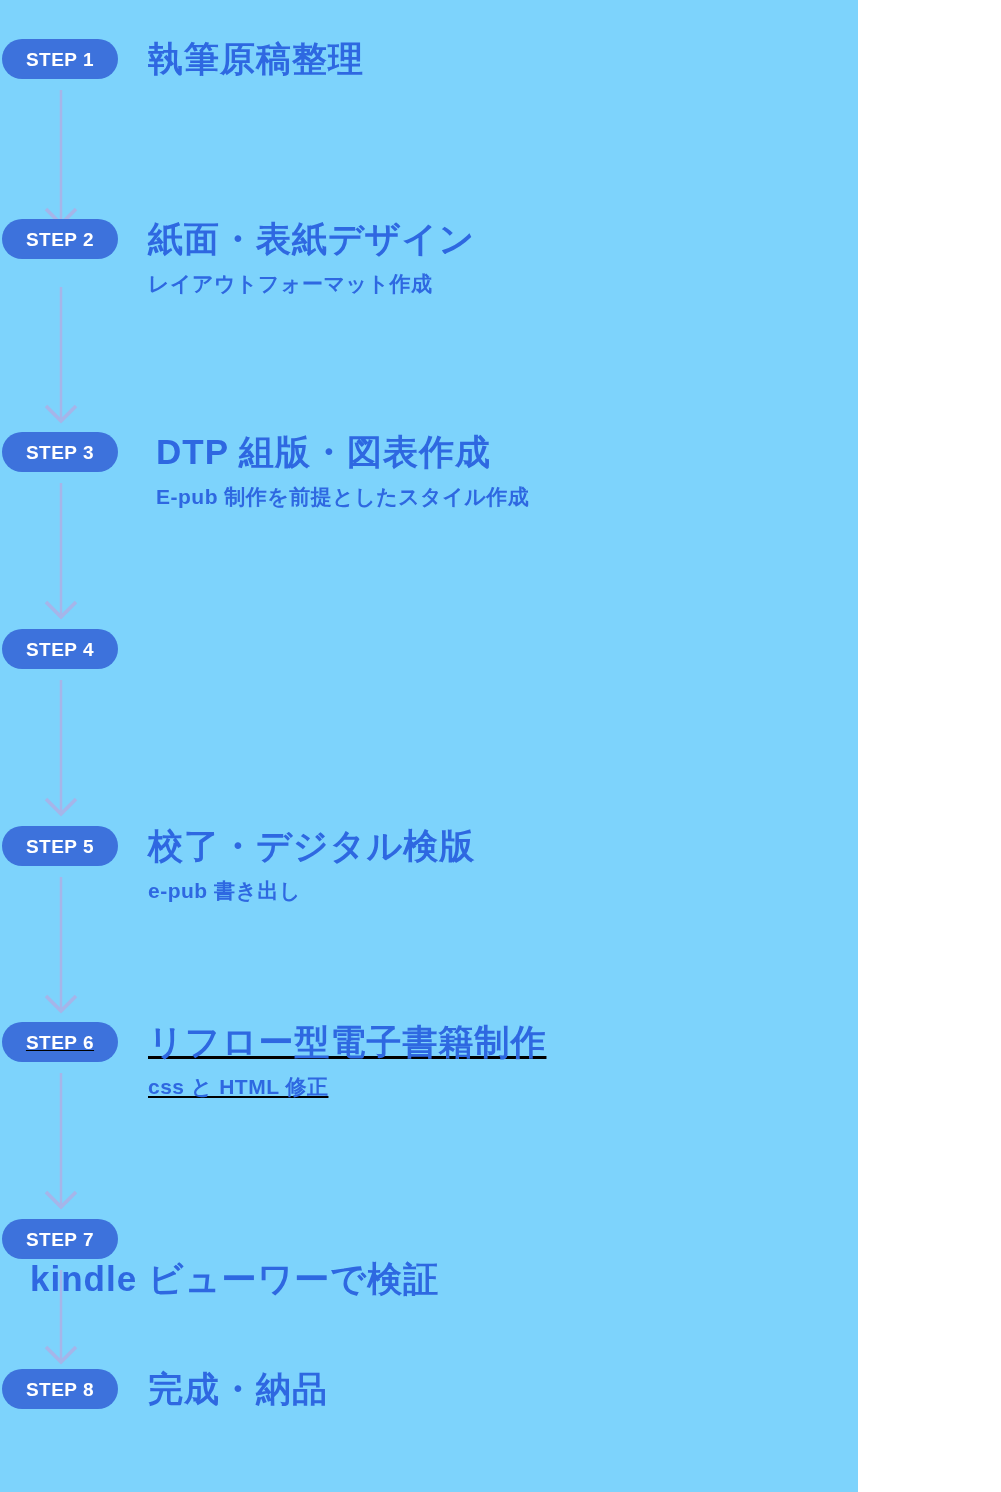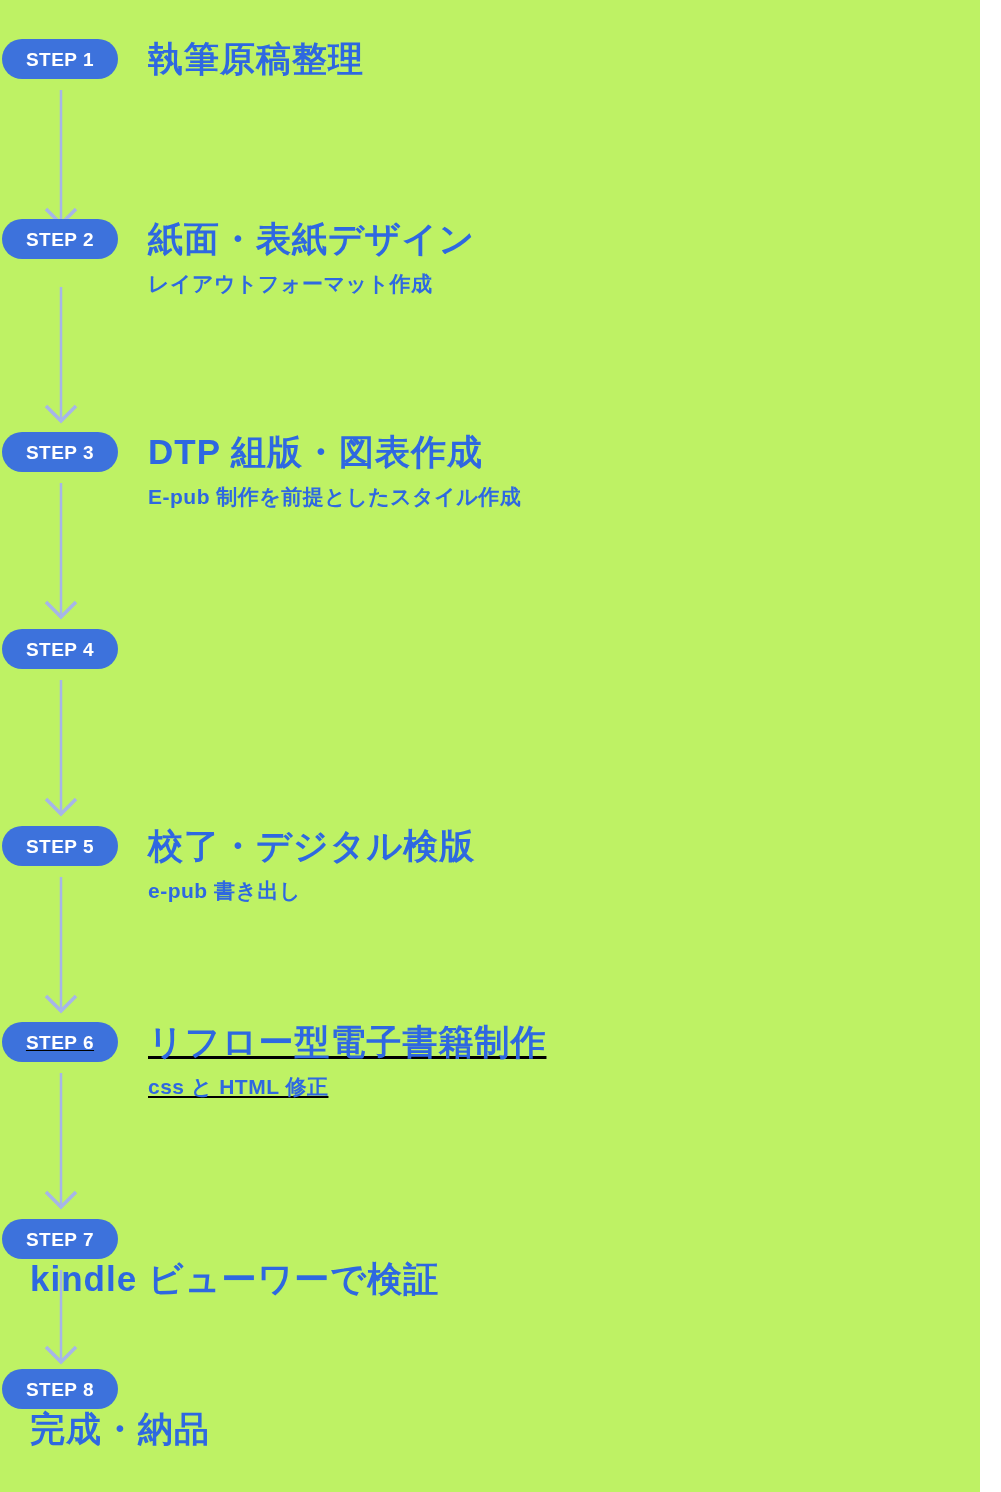--- a/index.html
+++ b/index.html
@@ -3,23 +3,23 @@
 <meta charset="utf-8">
 <style>
   html, body {
     margin: 0;
     padding: 0;
     background: #ffffff;
     font-family: "Liberation Sans", "DejaVu Sans", sans-serif;
   }
   .canvas {
     position: relative;
-    width: 980px;
+    width: 858px;
     height: 1492px;
-    background: #bef264;
+    background: #7dd3fc;
     overflow: hidden;
   }
   .step {
     position: absolute;
     left: 0;
     display: flex;
     align-items: flex-start;
   }
   .badge {
     flex: none;
@@ -61,26 +61,26 @@
   .subtitle:empty { display: none; }
   .arrow {
     position: absolute;
     left: 44px;
     width: 34px;
   }
   .arrow svg { display: block; }
   
   .step-1 { top: 39px; }
   .step-2 { top: 219px; }
-  .step-3 { top: 432px; }
+  .step-3 { top: 432px; gap: 8px; }
   .step-4 { top: 629px; }
   .step-5 { top: 826px; }
   .step-6 { top: 1022px; text-decoration: underline; }
   .step-7 { top: 1219px; flex-direction: column; }
-  .step-8 { top: 1369px; flex-direction: column; }
+  .step-8 { top: 1369px; }
   .arrow-1 { top: 90px; }
   .arrow-2 { top: 287px; }
   .arrow-3 { top: 483px; }
   .arrow-4 { top: 680px; }
   .arrow-5 { top: 877px; }
   .arrow-6 { top: 1073px; }
   .arrow-7 { top: 1270px; }
 </style>
 </head>
 <body>

